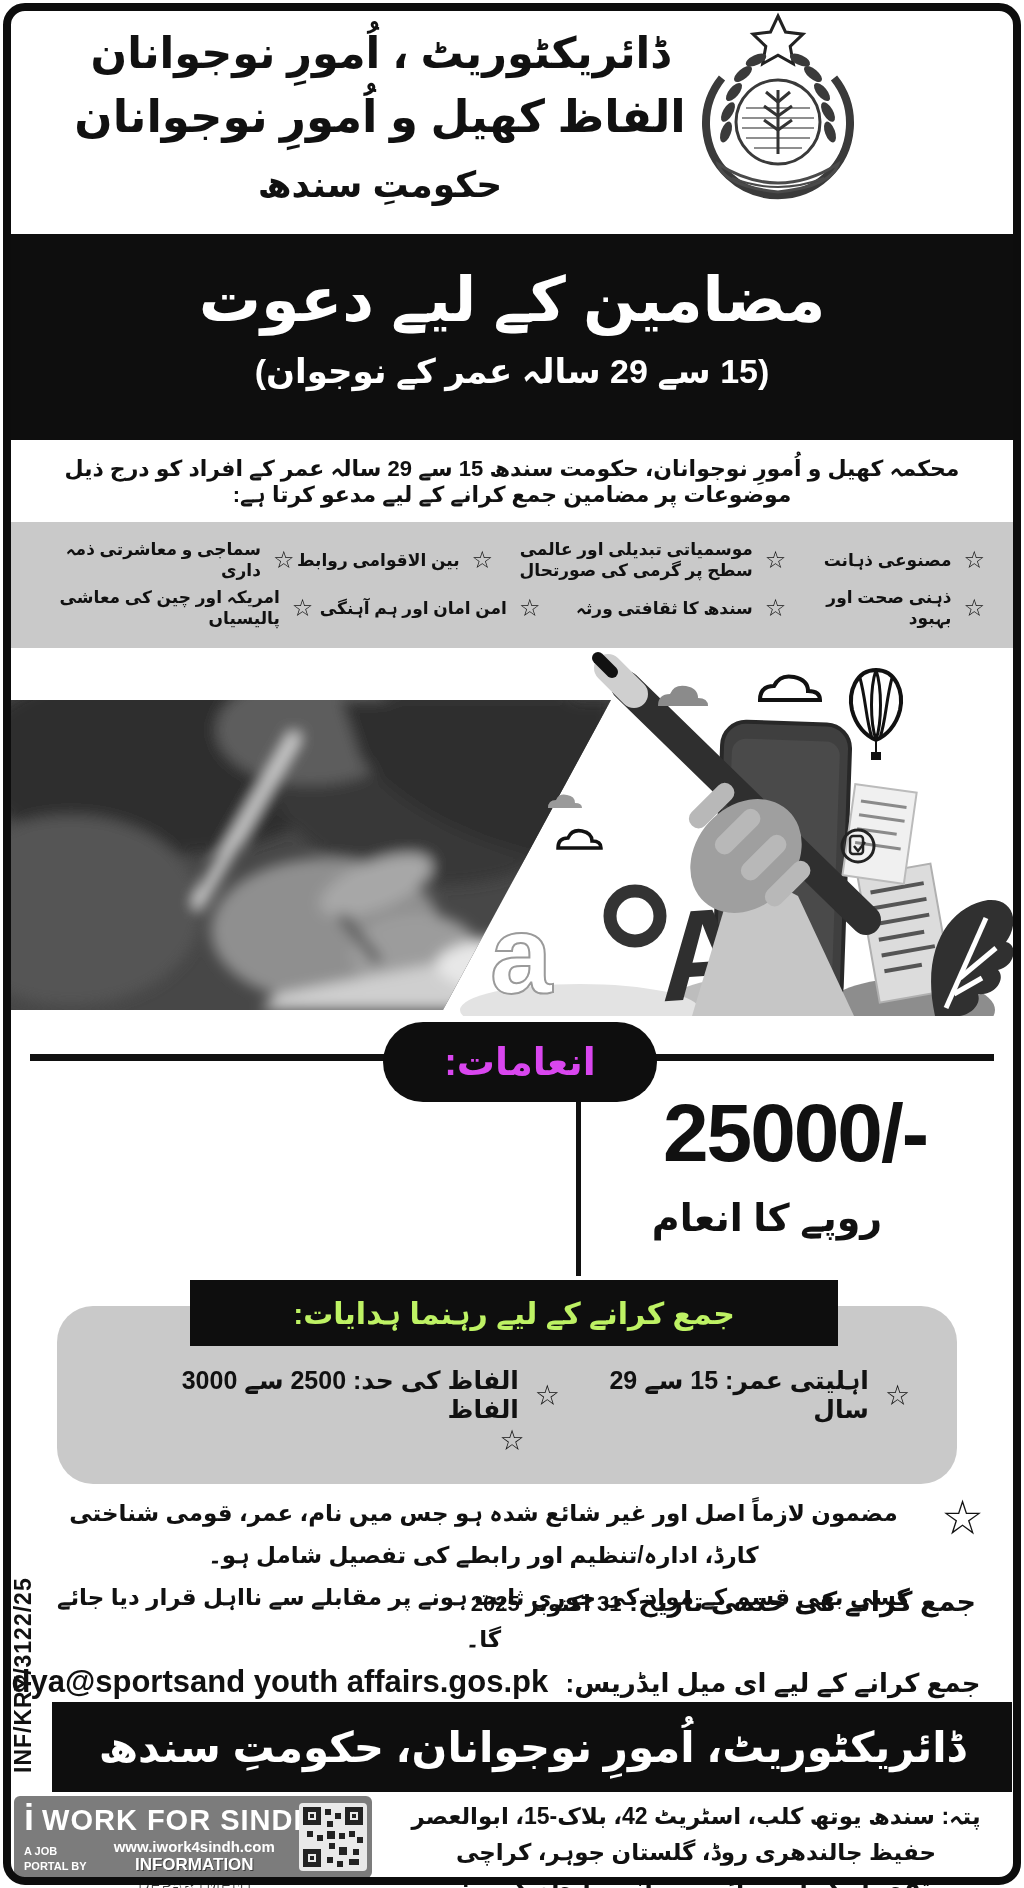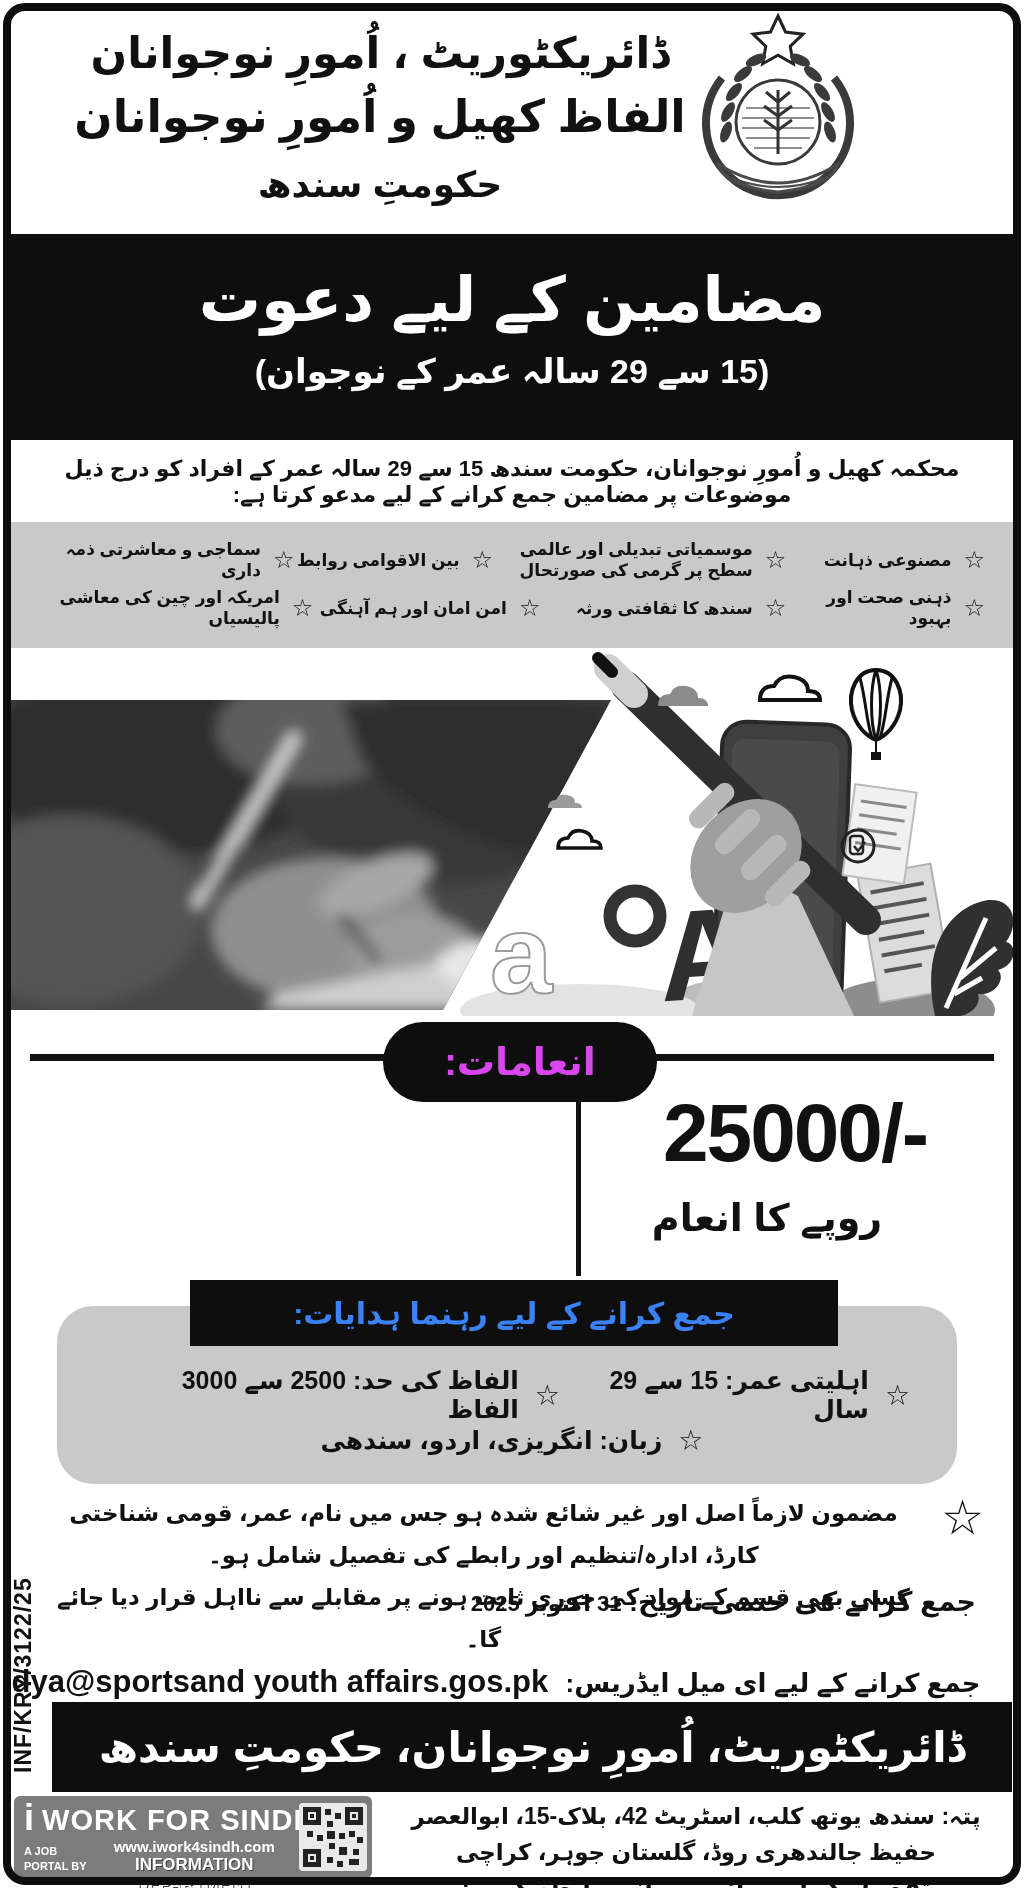--- a/index.html
+++ b/index.html
@@ -45,21 +45,21 @@
   .prize-line{left:30px;top:1054px;width:964px;height:7px;background:#111;z-index:1;}
   .prize-pill{left:383px;top:1022px;width:274px;height:80px;background:#0e0e0e;border-radius:42px;color:#d946ef;
               display:flex;align-items:center;justify-content:center;font-size:38px;font-weight:bold;z-index:2;}
   .prize-desc{left:128px;top:1118px;width:424px;text-align:center;font-size:30px;font-weight:bold;line-height:64px;}
   .prize-divider{left:576px;top:1096px;width:5px;height:180px;background:#111;}
   .prize-amount{left:602px;top:1086px;width:386px;text-align:center;font-size:82px;font-weight:bold;letter-spacing:-2px;}
   .prize-caption{left:602px;top:1196px;width:330px;text-align:center;font-size:38px;font-weight:bold;}
 
   
   .guide-box{left:57px;top:1306px;width:900px;height:178px;background:#c9c9c9;border-radius:36px;z-index:1;}
-  .guide-bar{left:190px;top:1280px;width:648px;height:66px;background:#0e0e0e;color:#3b82f6;display:flex;
+  .guide-bar{left:190px;top:1280px;width:648px;height:66px;background:#0e0e0e;color:#bef264;display:flex;
              align-items:center;justify-content:center;font-size:30px;font-weight:bold;z-index:2;}
   .guide-row1{left:120px;top:1366px;width:790px;display:flex;flex-direction:row-reverse;justify-content:space-between;z-index:2;}
   .guide-row2{left:0;top:1424px;width:1024px;display:flex;flex-direction:row-reverse;justify-content:center;z-index:2;}
   .guide-item{display:flex;flex-direction:row;align-items:center;gap:16px;direction:rtl;font-size:25px;font-weight:bold;}
   .guide-star{font-size:28px;}
 
   
   .note{left:40px;top:1492px;width:944px;display:flex;flex-direction:row-reverse;align-items:flex-start;gap:14px;}
   .note-star{font-size:48px;line-height:48px;margin-top:2px;}
   .note-text{flex:1;text-align:center;font-size:23px;font-weight:bold;line-height:42px;}
@@ -310,21 +310,20 @@
       <span>اہلیتی عمر: 15 سے 29 سال</span>
     </div>
     <div class="guide-item">
       <span class="guide-star">☆</span>
       <span>الفاظ کی حد: 2500 سے 3000 الفاظ</span>
     </div>
   </div>
   <div class="abs guide-row2">
     <div class="guide-item">
       <span class="guide-star">☆</span>
-      <span>زبان: انگریزی، اردو، سندھی</span>
     </div>
   </div>
 
   <div class="abs note">
     <span class="note-star">☆</span>
     <div class="note-text rtl">
       <div>مضمون لازماً اصل اور غیر شائع شدہ ہو جس میں نام، عمر، قومی شناختی کارڈ، ادارہ/تنظیم اور رابطے کی تفصیل شامل ہو۔</div>
       <div>کسی بھی قسم کے مواد کی چوری ثابت ہونے پر مقابلے سے نااہل قرار دیا جائے گا۔</div>
     </div>
   </div>

